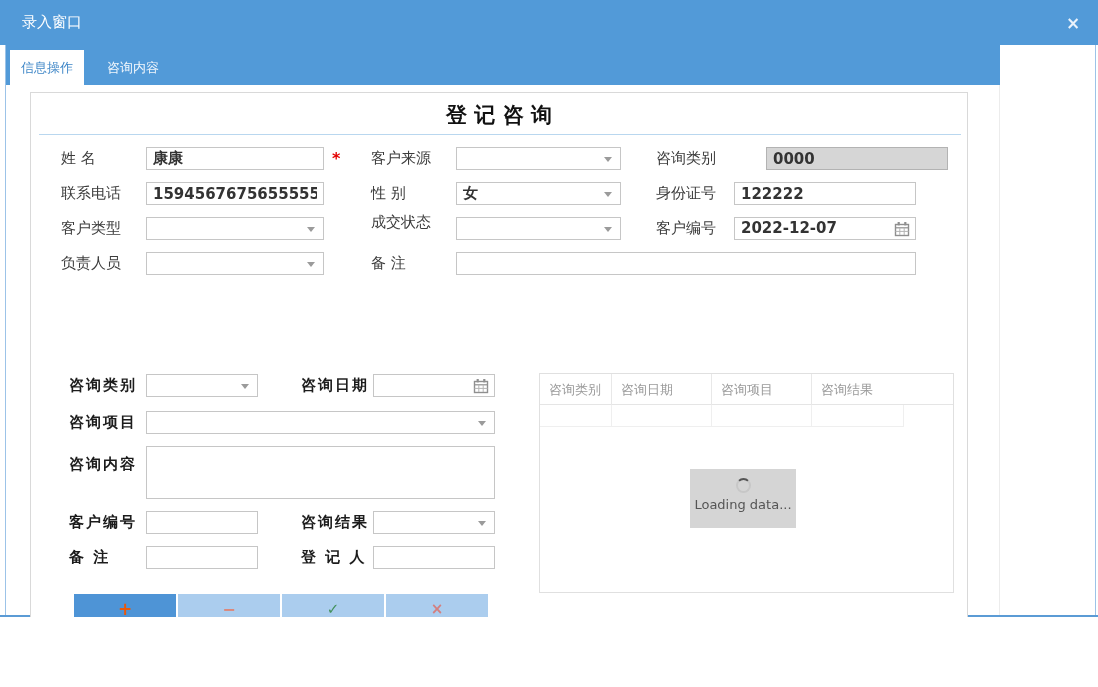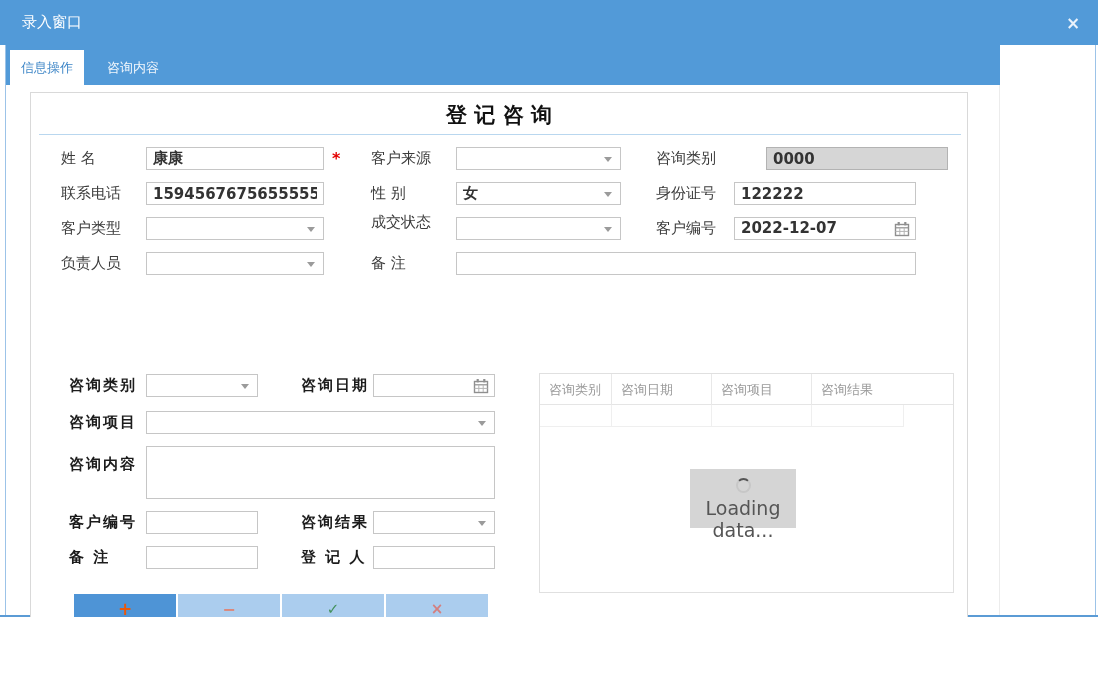--- a/index.html
+++ b/index.html
@@ -97,21 +97,21 @@
   .gt-cell.c1 { left:72px; width:100px; }
   .gt-cell.c2 { left:172px; width:100px; }
   .gt-cell.c3 { left:272px; width:92px; }
 
   .loading-box { position:absolute; left:150px; top:95px; width:106px; height:59px;
                  background:#d5d5d5; text-align:center; }
   .spinner { width:15px; height:15px; margin:9px auto 4px auto; border-radius:50%;
              border:2px solid #c7c7c7; border-top-color:#555;
              animation:spin 1s linear infinite; }
   @keyframes spin { to { transform:rotate(360deg); } }
-  .loading-text { font-size:19px; color:#555; }
+  .loading-text { font-size:13px; color:#555; }
 </style>
 </head>
 <body>
 
 <div class="stage">
 
   <div class="titlebar">
     <span class="title-text">录入窗口</span>
     <span class="close-btn">×</span>
   </div>

